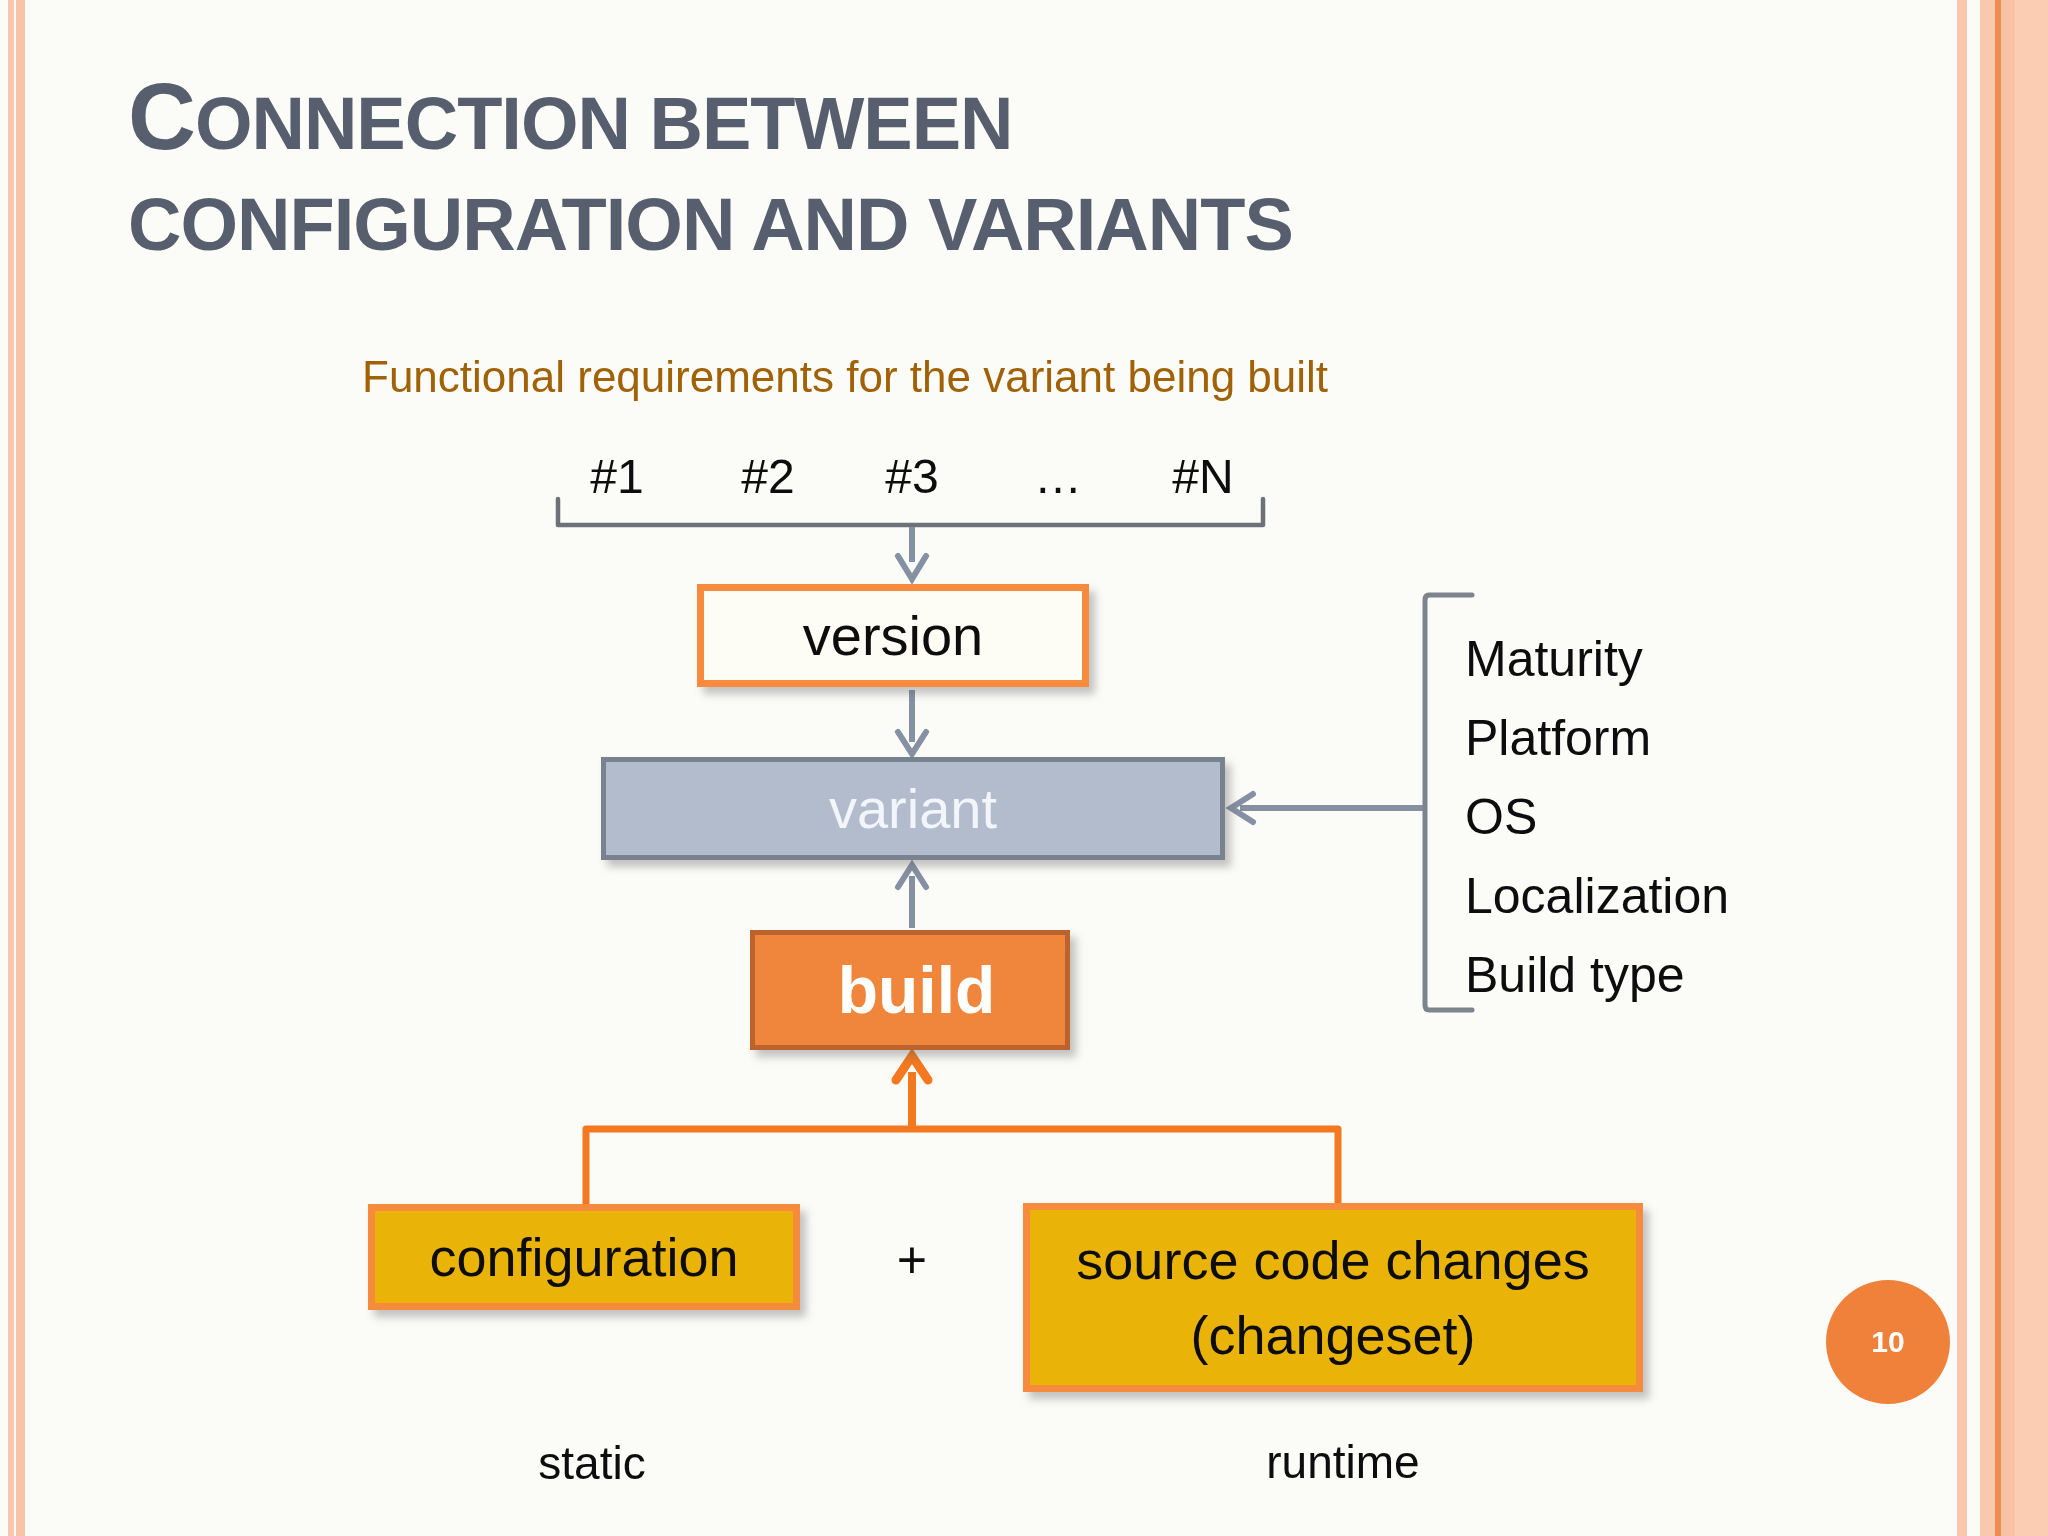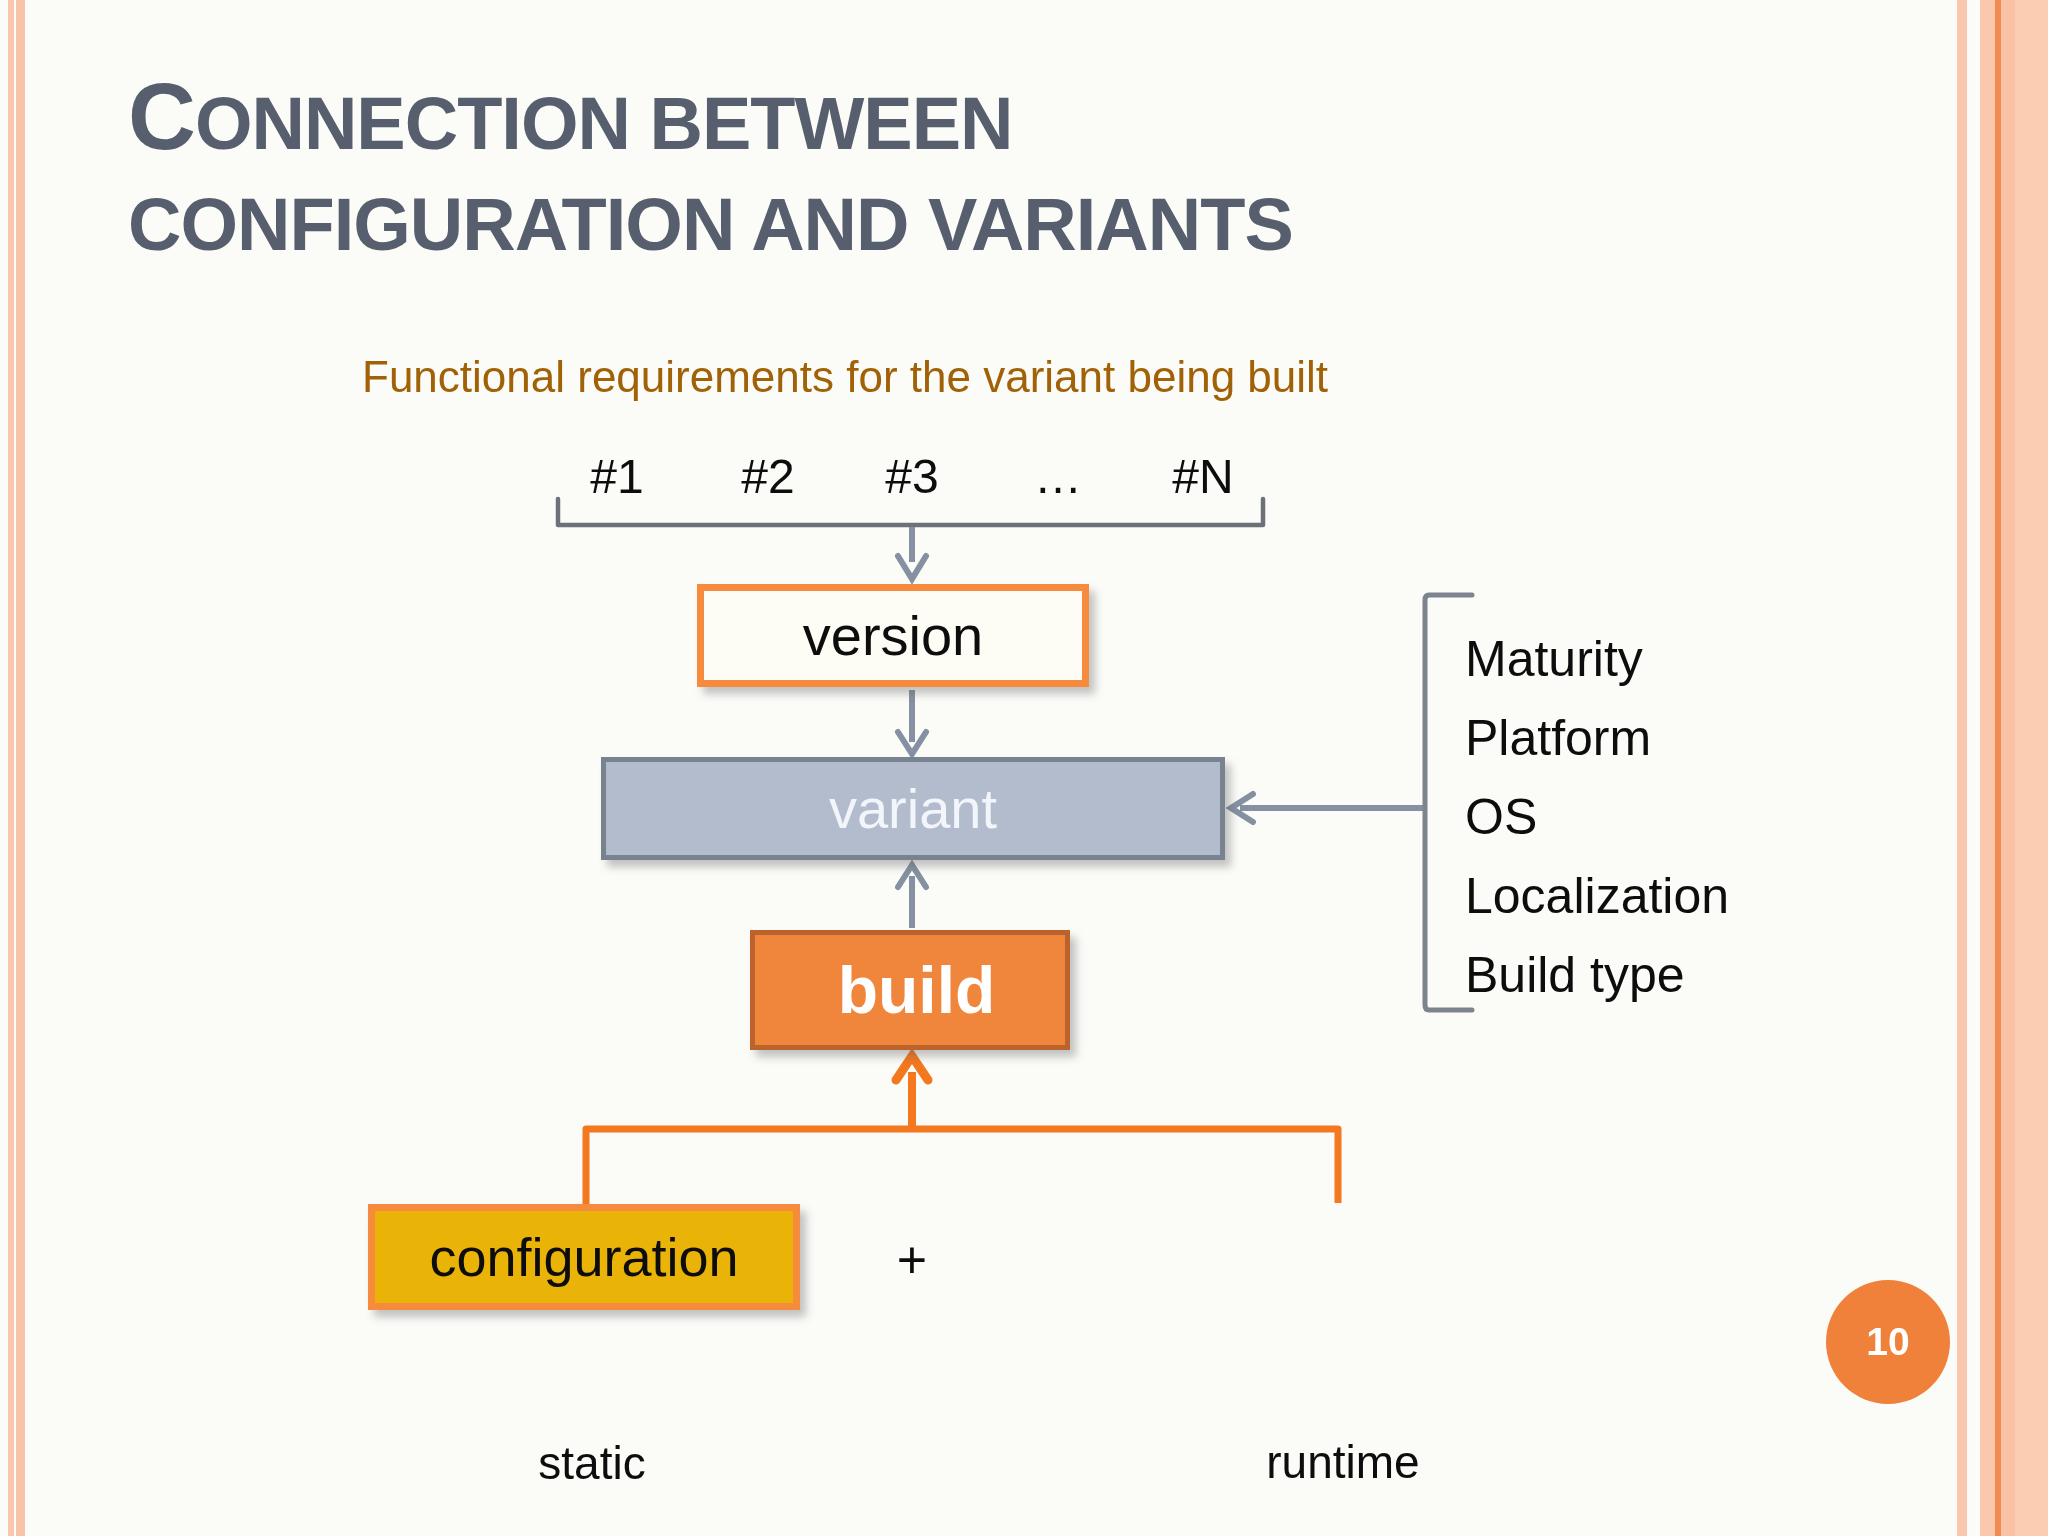--- a/index.html
+++ b/index.html
@@ -71,21 +71,21 @@
   #variant-attributes{
     position:absolute;left:1465px;top:620px;
     font-size:50px;color:#0d0d0d;line-height:79px;white-space:nowrap;
   }
   
   #page-number-circle{
     position:absolute;left:1826px;top:1280px;
     width:124px;height:124px;border-radius:50%;
     background:#f0813b;
     display:flex;align-items:center;justify-content:center;
-    color:#ffffff;font-size:39px;font-weight:700;
+    color:#ffffff;font-size:30px;font-weight:700;
   }
   
   #connector-layer{position:absolute;left:0;top:0;pointer-events:none;}
 </style>
 </head>
 <body>
 
 <div id="slide">
 
   <div class="stripe" style="left:8px;width:6px;background:#f9c7ad;"></div>
@@ -140,20 +140,26 @@
   </div>
 
   <div id="build-box" class="dbox">
     <span>build</span>
   </div>
 
   <div id="configuration-box" class="dbox orange-box">
     <span>configuration</span>
   </div>
 
+  <div id="source-box" class="dbox orange-box">
+    <span>
+      <span>source code changes</span><br>
+      <span>(changeset)</span>
+    </span>
+  </div>
 
   <div id="plus-sign">+</div>
 
   <div id="static-label" class="footnote">static</div>
   <div id="runtime-label" class="footnote">runtime</div>
 
   <div id="variant-attributes">
     <div>Maturity</div>
     <div>Platform</div>
     <div>OS</div>

